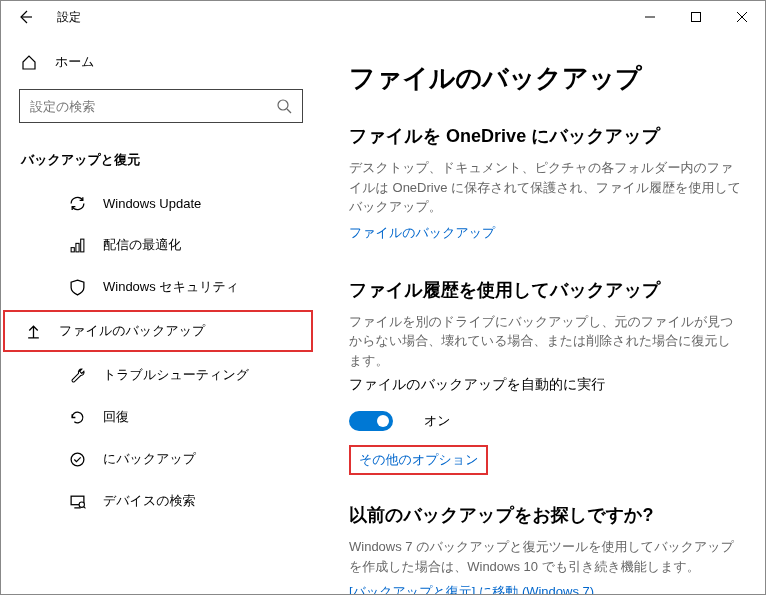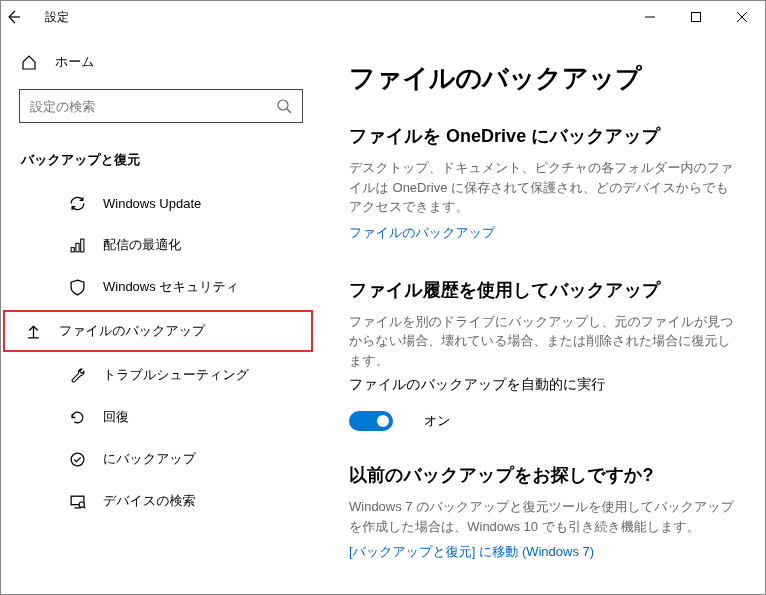--- a/index.html
+++ b/index.html
@@ -13,20 +13,21 @@
       height: 595px;
       background: #fff;
       border: 1px solid #888;
       overflow: hidden;
       position: relative;
     }
     .titlebar {
       height: 32px;
       display: flex;
       align-items: center;
+      padding-left: 12px;
     }
     .back-arrow {
       width: 24px;
       height: 24px;
       display: flex;
       align-items: center;
       justify-content: center;
       margin-right: 20px;
       cursor: pointer;
     }
@@ -321,34 +322,35 @@
           </svg>
       </span>
       <span>デバイスの検索</span>
     </div>
   </div>
 
   <div class="content">
     <h1 class="page-title">ファイルのバックアップ</h1>
 
     <h2 class="section-title">ファイルを OneDrive にバックアップ</h2>
-    <p class="section-desc">デスクトップ、ドキュメント、ピクチャの各フォルダー内のファイルは OneDrive に保存されて保護され、どのデバイスからでもアクセスできます。</p>
+    <p class="section-desc">デスクトップ、ドキュメント、ピクチャの各フォルダー内のファイルは OneDrive に保存されて保護され、ファイル履歴を使用してバックアップ。</p>
     <a class="link">ファイルのバックアップ</a>
 
     <div class="spacer"></div>
 
     <h2 class="section-title">ファイル履歴を使用してバックアップ</h2>
     <p class="section-desc">ファイルを別のドライブにバックアップし、元のファイルが見つからない場合、壊れている場合、または削除された場合に復元します。</p>
     <div class="sub-label">ファイルのバックアップを自動的に実行</div>
     <div class="toggle-row">
       <div class="toggle">
         <div class="toggle-knob"></div>
       </div>
       <span class="toggle-label">オン</span>
     </div>
+    <a class="link-highlighted">その他のオプション</a>
 
     <div style="height:18px"></div>
 
     <h2 class="section-title">以前のバックアップをお探しですか?</h2>
     <p class="section-desc">Windows 7 のバックアップと復元ツールを使用してバックアップを作成した場合は、Windows 10 でも引き続き機能します。</p>
     <a class="link">[バックアップと復元] に移動 (Windows 7)</a>
   </div>
 </div>
 
 </body></html>

